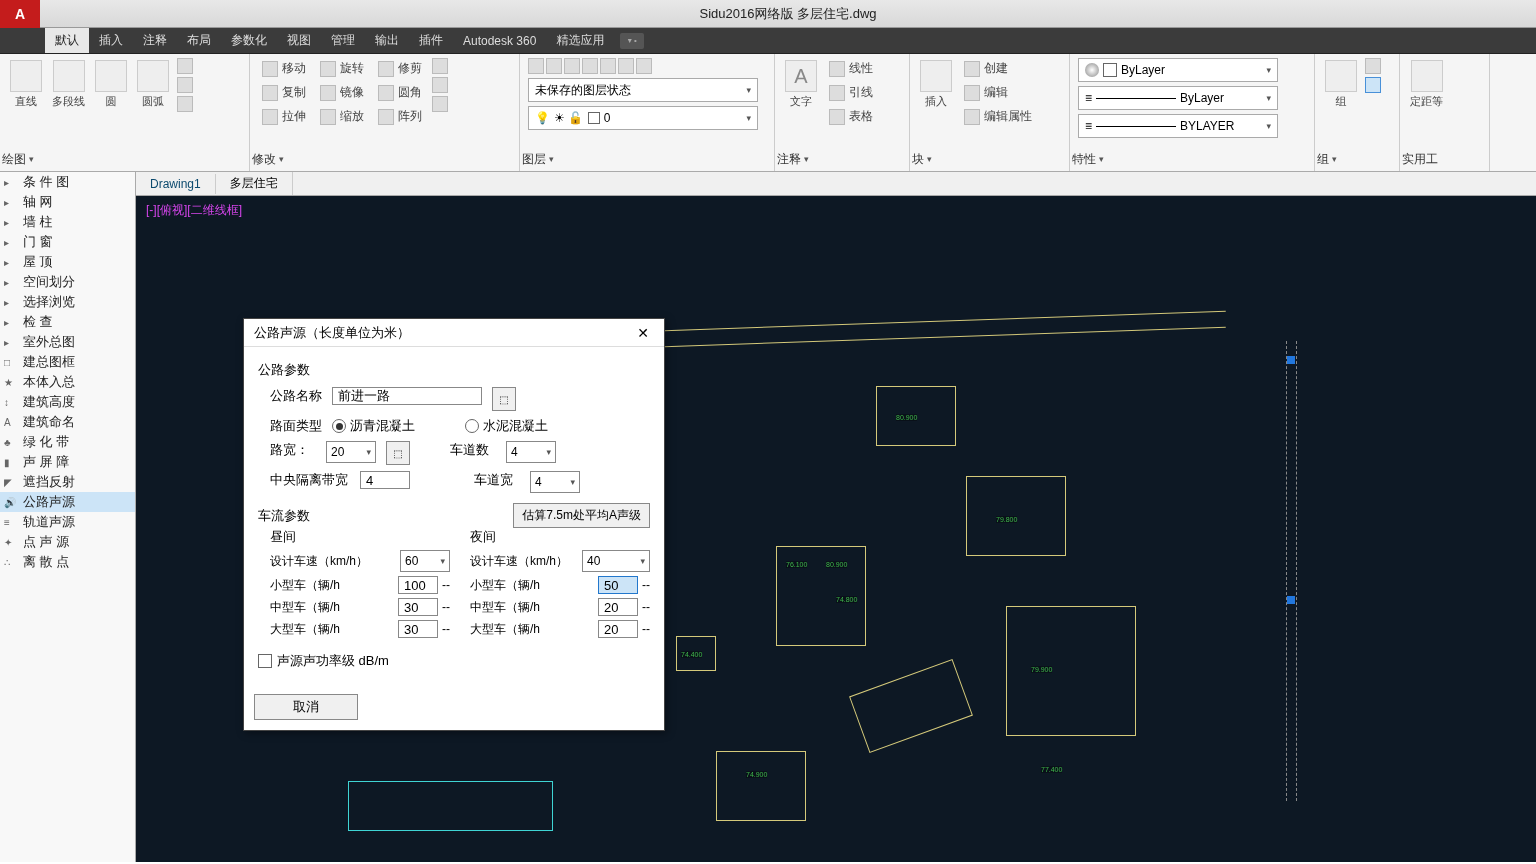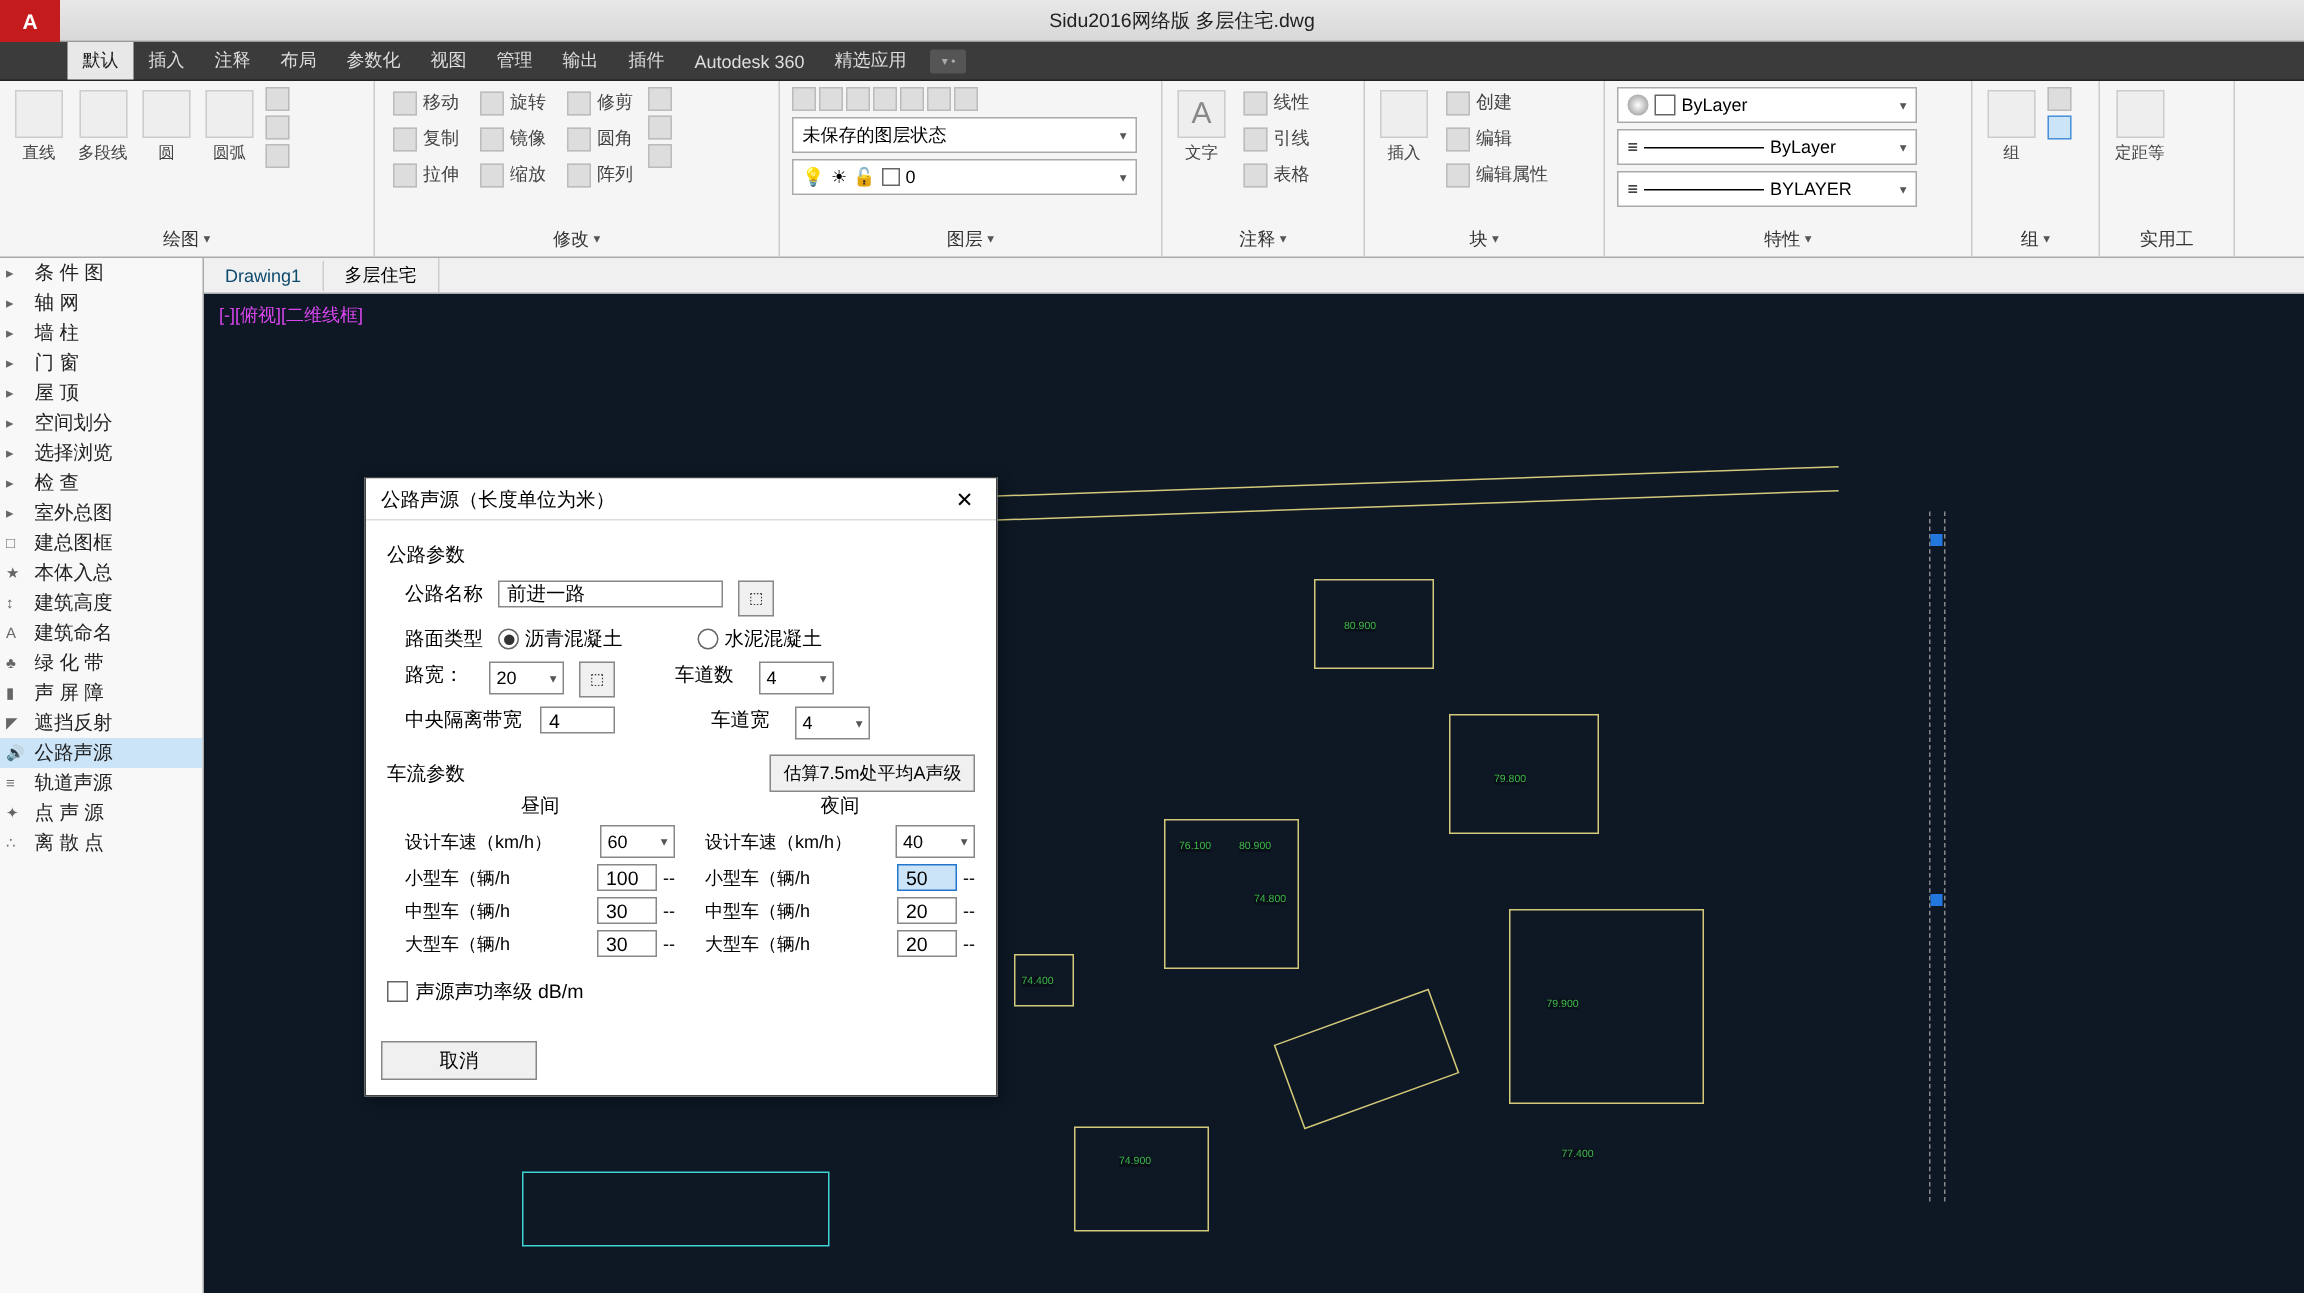--- a/index.html
+++ b/index.html
@@ -7,21 +7,21 @@
 .titlebar{height:28px;background:linear-gradient(#e8e8e8,#d8d8d8);display:flex;align-items:center;border-bottom:1px solid #999;}
 .app-logo{width:40px;height:28px;background:#c41c1c;display:flex;align-items:center;justify-content:center;color:#fff;font-weight:bold;font-size:14px;}
 .title-text{flex:1;text-align:center;font-size:13px;color:#222;}
 .menubar{height:26px;background:#3b3b3b;display:flex;align-items:center;border-bottom:1px solid #222;padding-left:45px;}
 .menu-item{padding:4px 10px;font-size:12px;color:#ddd;cursor:pointer;}
 .menu-item.active{background:#e8e8e8;color:#222;}
 .menu-arrow{width:24px;height:16px;background:#555;margin-left:6px;border-radius:2px;display:flex;align-items:center;justify-content:center;color:#aaa;font-size:8px;}
 .ribbon{height:118px;background:#f5f5f5;display:flex;border-bottom:1px solid #aaa;}
 .ribbon-panel{border-right:1px solid #ccc;display:flex;flex-direction:column;padding:2px;}
 .ribbon-content{flex:1;display:flex;align-items:flex-start;padding:2px 6px;gap:6px;}
-.ribbon-label{height:20px;text-align:center;font-size:12px;color:#333;display:flex;align-items:center;justify-content:center;gap:3px;}
+.ribbon-label{height:20px;text-align:center;font-size:12px;color:#333;display:flex;align-items:center;justify-content:flex-start;gap:3px;}
 .rbtn{display:flex;align-items:center;gap:4px;font-size:12px;color:#444;padding:2px 4px;cursor:pointer;}
 .rbtn-ico{width:16px;height:16px;background:#ddd;border:1px solid #bbb;}
 .rbtn-big{display:flex;flex-direction:column;align-items:center;font-size:11px;color:#444;padding:2px;cursor:pointer;gap:2px;}
 .rbtn-big .ico{width:32px;height:32px;background:#eee;border:1px solid #ccc;}
 .vcol{display:flex;flex-direction:column;gap:3px;}
 .layer-drop{width:230px;height:24px;border:1px solid #aaa;background:#fff;display:flex;align-items:center;padding:0 6px;font-size:12px;gap:4px;}
 .prop-drop{width:200px;height:24px;border:1px solid #aaa;background:#fff;display:flex;align-items:center;padding:0 6px;font-size:12px;justify-content:space-between;}
 .dropdown-arrow{font-size:9px;color:#555;}
 .main{display:flex;height:690px;}
 .sidebar{width:136px;background:#f8f8f8;border-right:1px solid #aaa;overflow:auto;}
@@ -46,21 +46,21 @@
 .form-row{display:flex;align-items:flex-start;gap:10px;margin:6px 0;font-size:13px;}
 .form-row label{min-width:46px;}
 .txt-input{border:1px solid #888;height:18px;padding:0 5px;font-size:13px;}
 .pick-btn{width:24px;height:24px;border:1px solid #888;background:#f0f0f0;cursor:pointer;font-size:10px;}
 .radio-wrap{display:flex;align-items:center;gap:4px;}
 .radio-circle{width:14px;height:14px;border:1px solid #666;border-radius:50%;display:flex;align-items:center;justify-content:center;}
 .radio-circle.on::after{content:"";width:7px;height:7px;background:#333;border-radius:50%;}
 .sel-box{border:1px solid #888;height:22px;padding:0 4px;font-size:12px;display:flex;align-items:center;justify-content:space-between;background:#fff;cursor:pointer;}
 .traffic-cols{display:flex;gap:20px;}
 .traffic-col{flex:1;}
-.traffic-col h4{font-size:13px;font-weight:normal;text-align:center;margin-bottom:4px;}
+.traffic-col h4{font-size:13px;font-weight:normal;text-align:left;margin-bottom:4px;}
 .traffic-row{display:flex;align-items:center;gap:4px;margin:4px 0;font-size:12px;}
 .traffic-row label{flex:1;}
 .est-btn{border:1px solid #888;background:#f0f0f0;padding:3px 8px;font-size:12px;cursor:pointer;}
 .checkbox-wrap{display:flex;align-items:center;gap:5px;font-size:13px;margin:10px 0;}
 .chk{width:14px;height:14px;border:1px solid #666;}
 .dlg-buttons{display:flex;gap:8px;padding:6px 10px 10px;}
 .dlg-btn{border:1px solid #888;background:#f0f0f0;height:26px;font-size:13px;cursor:pointer;display:flex;align-items:center;justify-content:center;}
 .dlg-btn.primary{flex:1;border:1.5px solid #4890d8;}
 .dlg-btn.sec{width:104px;}
 .hl-input{border:1.5px solid #2277cc;background:#cce4f7;}
@@ -526,21 +526,21 @@
         <div class="traffic-row">
             <label>大型车（辆/h</label>
             <input class="txt-input" style="width: 40px;" value="30">
             <span>--</span>
           </div>
       </div>
       <div class="traffic-col">
         <h4>夜间</h4>
         <div class="traffic-row">
             <label>设计车速（km/h）</label>
-            <div class="sel-box" style="width:53px">
+            <div class="sel-box" style="width:68px">
               <span>40</span>
               <span class="dropdown-arrow">▾</span>
             </div>
           </div>
         <div class="traffic-row">
             <label>小型车（辆/h</label>
             <input class="txt-input hl-input" style="width: 40px;" value="50">
             <span>--</span>
           </div>
         <div class="traffic-row">

